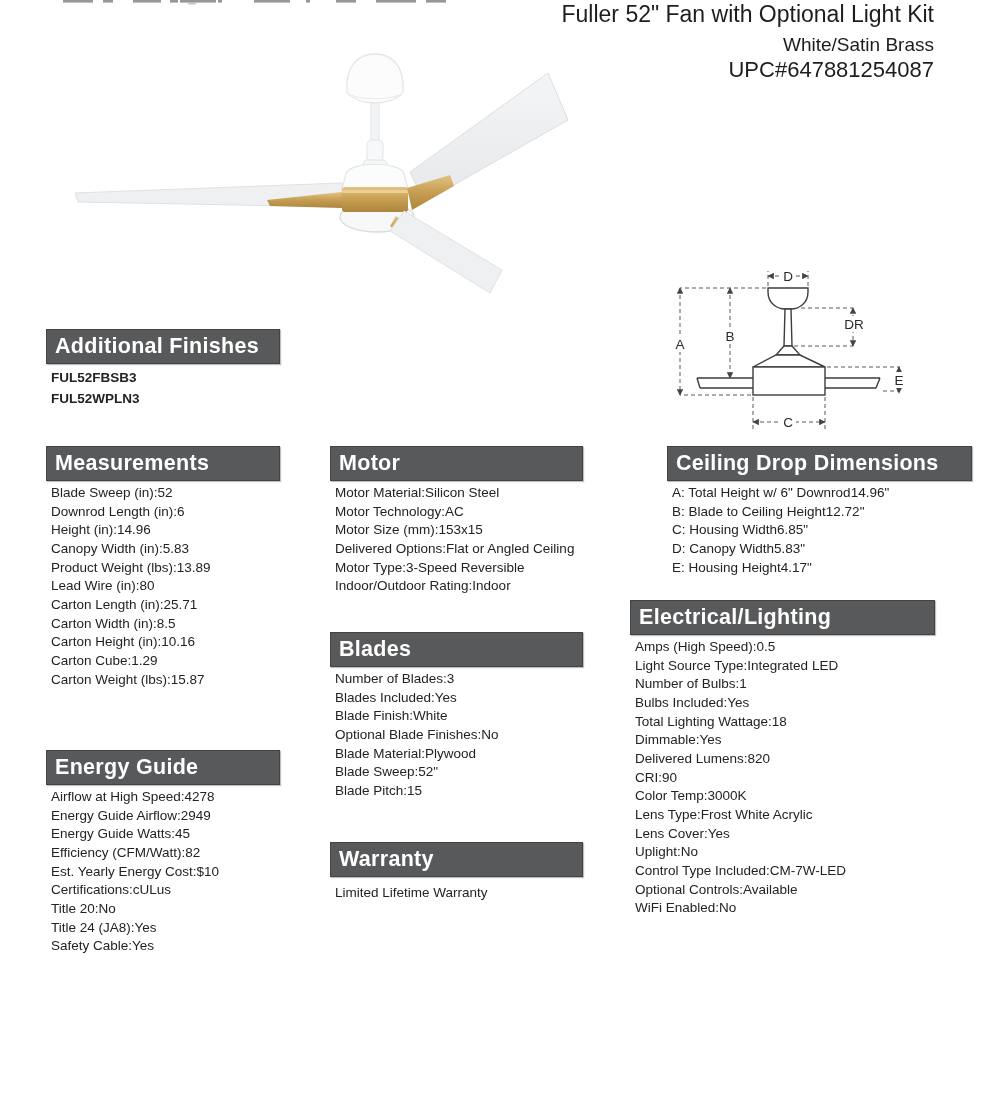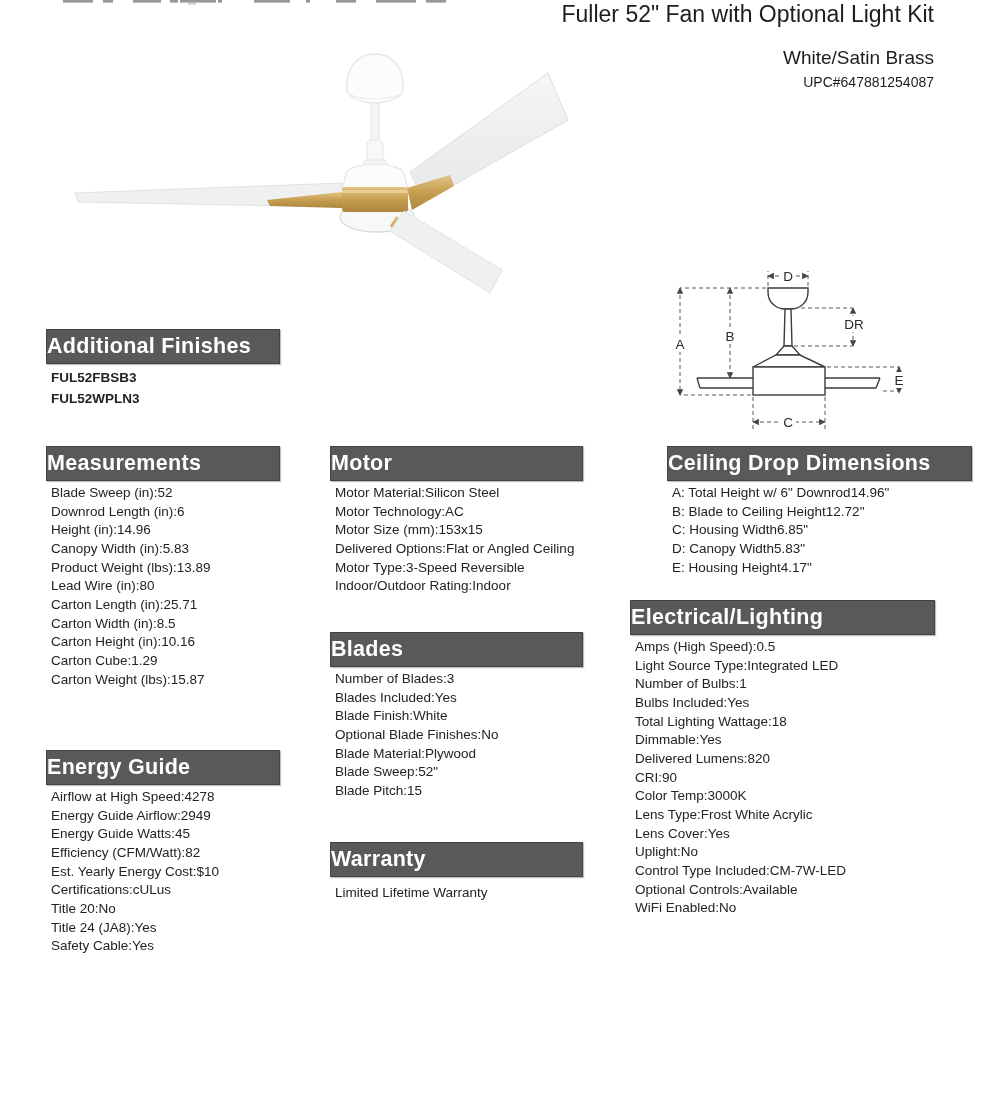--- a/index.html
+++ b/index.html
@@ -5,28 +5,28 @@
   html,body{margin:0;padding:0;background:#ffffff;}
   .page{position:relative;width:1000px;height:1108px;background:#fff;overflow:hidden;
         font-family:"Liberation Sans",sans-serif;color:#222325;}
 
   
   .clip-top{position:absolute;left:58px;top:0;width:400px;height:5px;}
 
   
   .title-block{position:absolute;top:1px;right:66px;text-align:right;}
   .title-main{font-size:23px;line-height:27px;color:#1d1d1f;}
-  .title-finish{font-size:19px;line-height:24px;margin-top:18px;color:#1d1d1f;}
-  .title-upc{font-size:14px;line-height:21px;margin-top:2px;color:#1d1d1f;}
+  .title-finish{font-size:19px;line-height:24px;margin-top:5px;color:#1d1d1f;}
+  .title-upc{font-size:22px;line-height:21px;margin-top:2px;color:#1d1d1f;}
 
   
   .spec-section{position:absolute;}
   .spec-header{background:#58595B;border:1px solid #424345;color:#fff;
                font-size:21.5px;font-weight:700;height:33px;line-height:33px;
-               padding-left:0;letter-spacing:.3px;
+               padding-left:8px;letter-spacing:.3px;
                box-shadow:1px 1px 1px rgba(0,0,0,.25);}
   .spec-rows{margin-top:3px;}
   .spec-row{display:flex;align-items:baseline;
             font-size:13.5px;line-height:18.65px;padding:0 2px 0 5px;}
   .spec-row .lbl{white-space:nowrap;}
   .spec-row .val{white-space:nowrap;text-align:right;}
   .finish-rows .finish-item{font-weight:700;font-size:13.5px;line-height:18.5px;
                             padding-left:5px;margin-top:2px;}
   .finish-rows{margin-top:5px;}
   .warranty-text{font-weight:400;font-size:13.5px;line-height:18px;margin-top:7px;padding-left:5px;}

